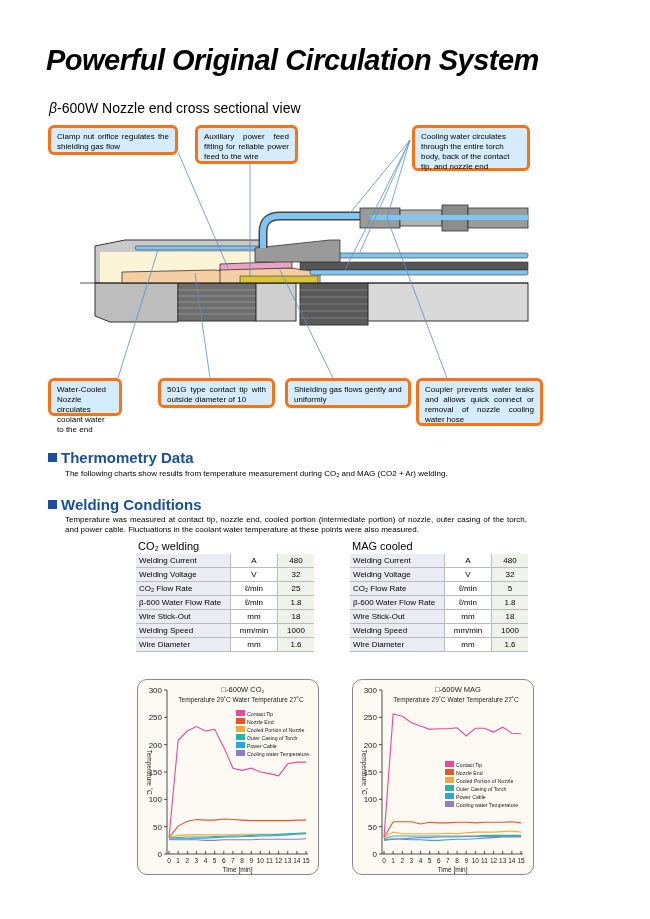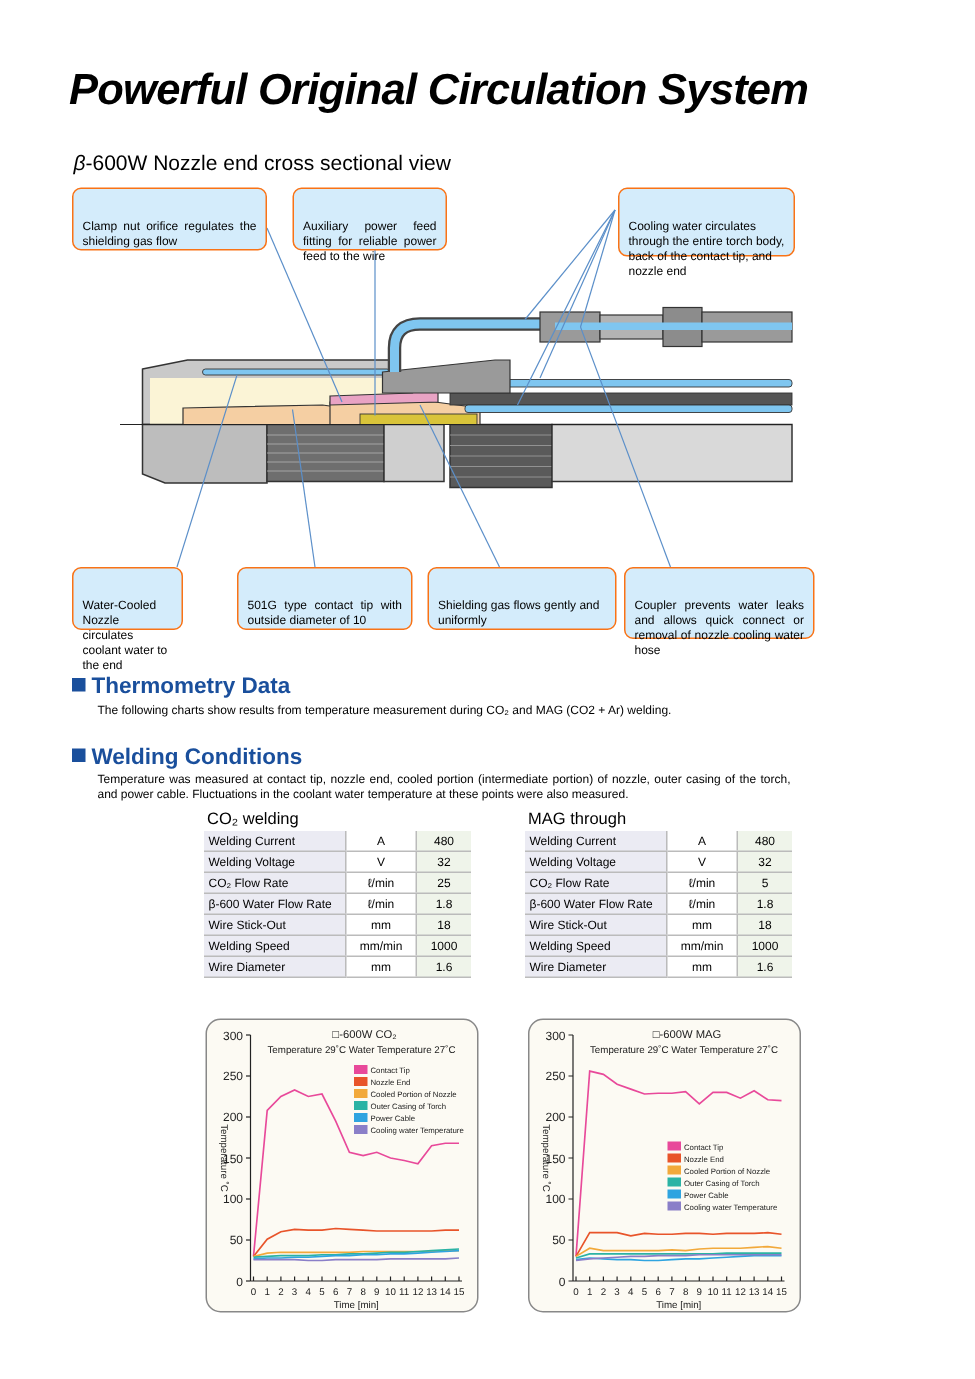--- a/index.html
+++ b/index.html
@@ -1,20 +1,20 @@
 <!DOCTYPE html>
 <html><head>
 <meta charset="utf-8">
 <style>
   html, body { margin: 0; padding: 0; background: #ffffff; }
   body { width: 650px; height: 919px; position: relative; overflow: hidden; font-family: "Liberation Sans", sans-serif; color: #000; }
   .title { position: absolute; left: 46px; top: 44px; font-size: 29px; font-weight: bold; font-style: italic; letter-spacing: -0.5px; margin: 0; text-align: right; }
   .subtitle { position: absolute; left: 49px; top: 100px; font-size: 14px; }
   .subtitle .beta { font-style: italic; }
-  .callout { position: absolute; background: #d4ecfb; border: 1px solid #f97316; border-radius: 6px; font-size: 8px; line-height: 10px; padding: 20px 6px; box-sizing: border-box; text-align: justify; }
+  .callout { position: absolute; background: #d4ecfb; border: 3px solid #f97316; border-radius: 6px; font-size: 8px; line-height: 10px; padding: 4px 6px; box-sizing: border-box; text-align: justify; }
   .diagram { position: absolute; left: 0; top: 0; width: 650px; height: 919px; pointer-events: none; }
   .sec-head { position: absolute; left: 48px; font-size: 15px; font-weight: bold; color: #1a4f9c; }
   .sec-head .sq { display: inline-block; width: 9px; height: 9px; background: #1a4f9c; margin-right: 4px; vertical-align: 1px; }
   .para { position: absolute; left: 65px; font-size: 8px; line-height: 10px; text-align: justify; }
   .tbl-title { position: absolute; font-size: 11px; }
   table.cond { position: absolute; border-collapse: collapse; font-size: 8px; }
   table.cond td { border-bottom: 1px solid #bbb; height: 13px; padding: 0 3px; }
   table.cond td.lbl { background: #ebebf3; width: 88px; }
   table.cond td.unit { background: #fff; width: 40px; text-align: center; border-left: 1px solid #bbb; }
   table.cond td.val { background: #eff4ea; width: 30px; text-align: center; border-left: 1px solid #bbb; }
@@ -139,21 +139,21 @@
         <td class="val">1000</td>
       </tr>
       <tr>
         <td class="lbl">Wire Diameter</td>
         <td class="unit">mm</td>
         <td class="val">1.6</td>
       </tr>
     </tbody>
 </table>
 
-<div class="tbl-title" style="left:352px; top:540px;">MAG through</div>
+<div class="tbl-title" style="left:352px; top:540px;">MAG cooled</div>
 <table class="cond" style="left:350px; top:554px;">
   <tbody id="mag-body">
       <tr>
         <td class="lbl">Welding Current</td>
         <td class="unit">A</td>
         <td class="val">480</td>
       </tr>
       <tr>
         <td class="lbl">Welding Voltage</td>
         <td class="unit">V</td>

